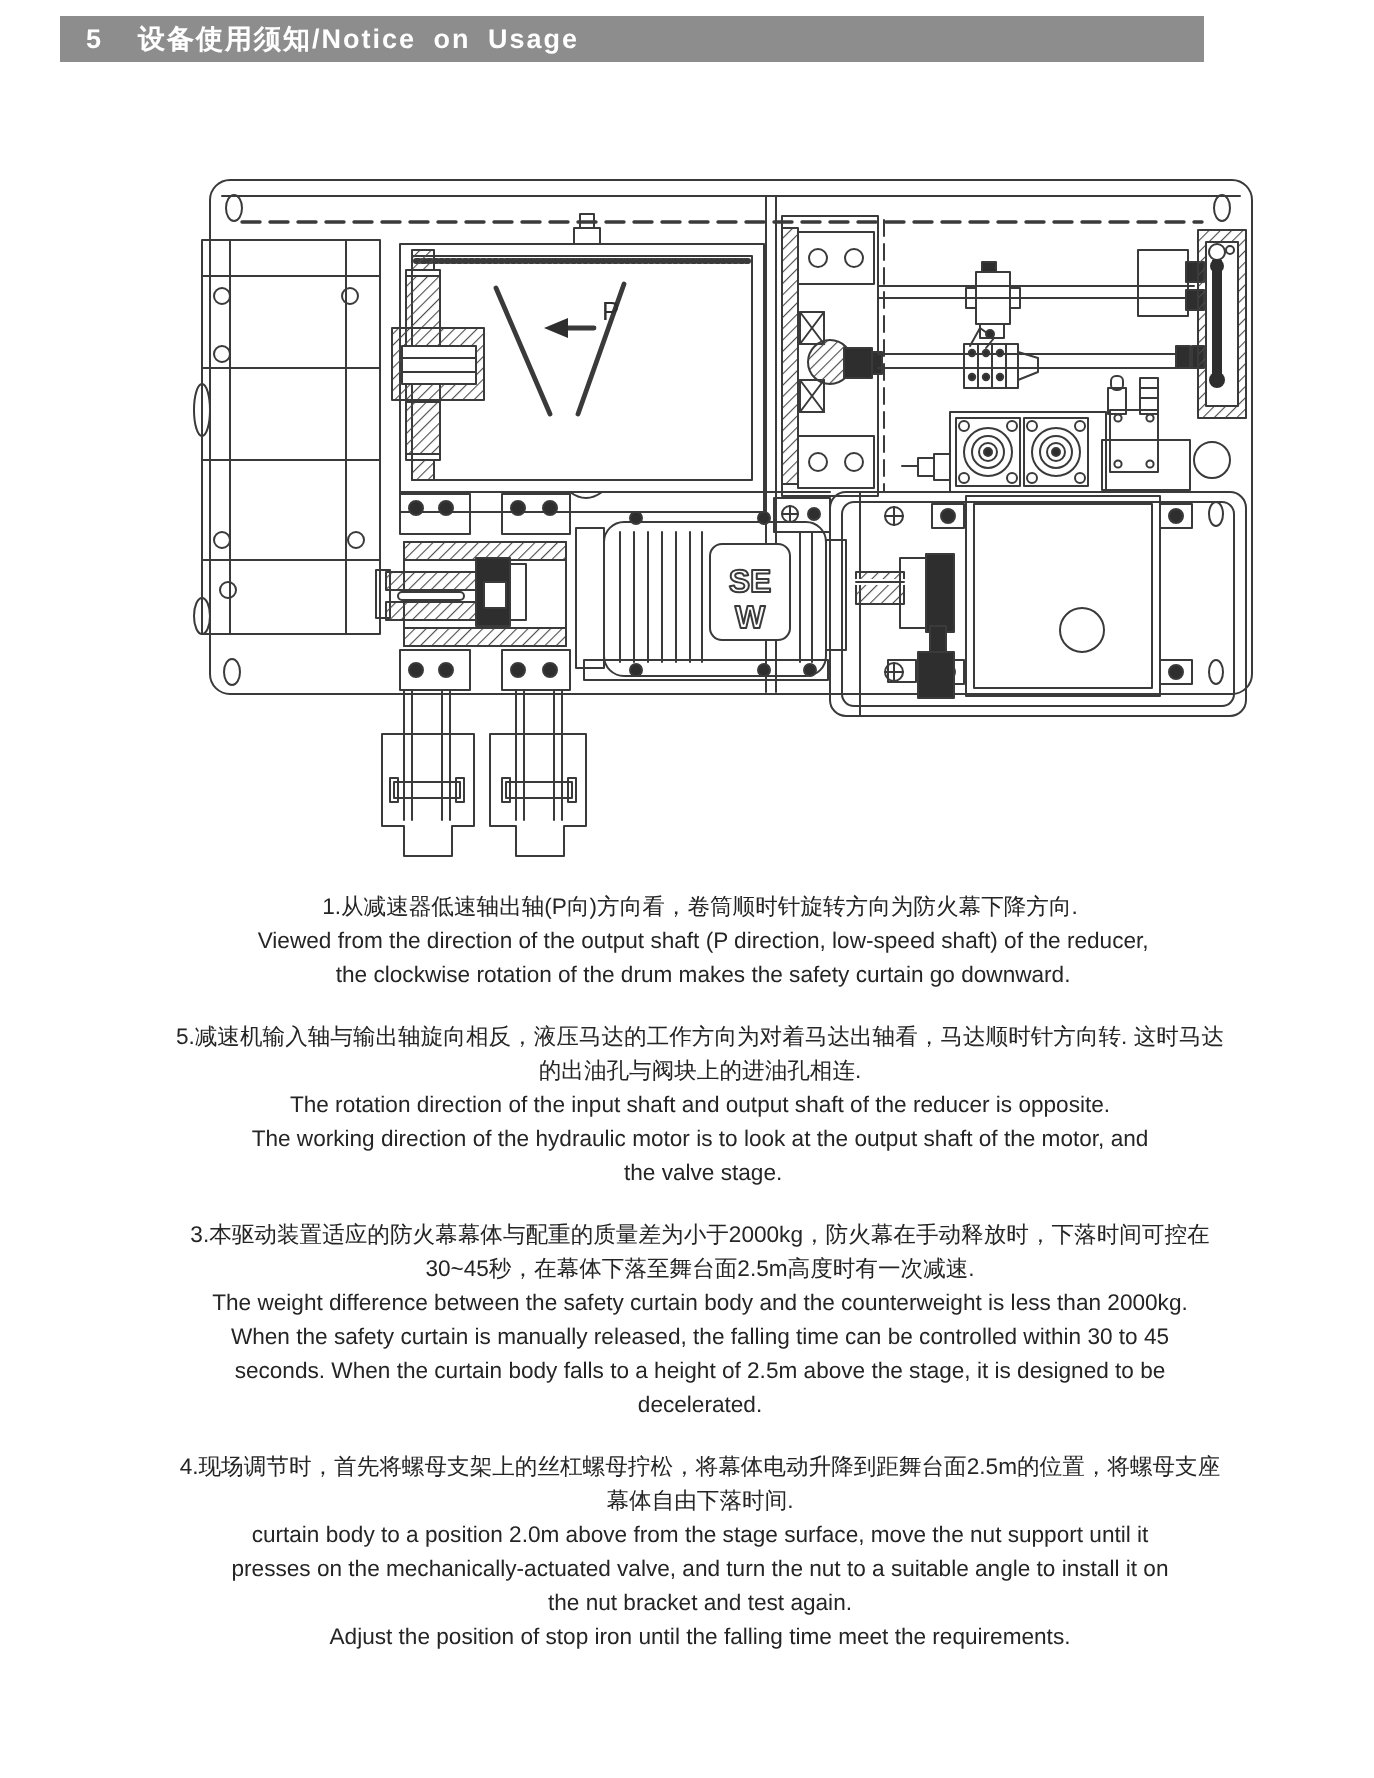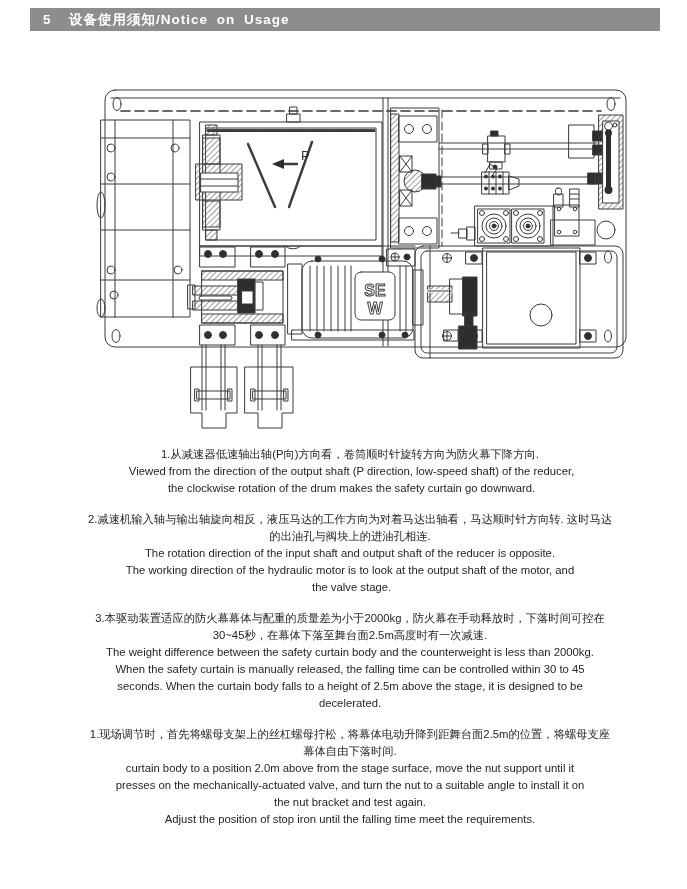--- a/index.html
+++ b/index.html
@@ -1,21 +1,21 @@
 <!DOCTYPE html>
 <html><head>
 <meta charset="utf-8">
 <style>
   html,body{margin:0;padding:0;}
   body{
     width:687px;height:889px;position:relative;background:#ffffff;
     font-family:"Liberation Sans",sans-serif;overflow:hidden;
   }
   .section-bar{
-    position:absolute;left:30px;top:8px;width:630px;height:23px;
+    position:absolute;left:30px;top:8px;width:572px;height:23px;
     background:#8d8d8d;display:flex;align-items:center;
   }
   .section-title{
     color:#ffffff;font-weight:bold;font-size:13.5px;padding-left:13px;
     letter-spacing:1px;word-spacing:4px;white-space:pre;
   }
   .diagram{
     position:absolute;left:85px;top:80px;width:560px;height:360px;margin:0;
   }
   .notes{
@@ -318,35 +318,35 @@
 </svg>
 </figure>
 
 <div class="notes">
     <div class="para">
       <div class="line">1.从减速器低速轴出轴(P向)方向看，卷筒顺时针旋转方向为防火幕下降方向.</div>
       <div class="line"> Viewed from the direction of the output shaft (P direction, low-speed shaft) of the reducer,</div>
       <div class="line"> the clockwise rotation of the drum makes the safety curtain go downward.</div>
     </div>
     <div class="para">
-      <div class="line">2.减速机输入轴与输出轴旋向相反，液压马达的工作方向为对着马达出轴看，马达顺时针方向转. 这时马达</div>
+      <div class="line">5.减速机输入轴与输出轴旋向相反，液压马达的工作方向为对着马达出轴看，马达顺时针方向转. 这时马达</div>
       <div class="line">的出油孔与阀块上的进油孔相连.</div>
       <div class="line">The rotation direction of the input shaft and output shaft of the reducer is opposite.</div>
       <div class="line">The working direction of the hydraulic motor is to look at the output shaft of the motor, and</div>
       <div class="line"> the valve stage.</div>
     </div>
     <div class="para">
       <div class="line">3.本驱动装置适应的防火幕幕体与配重的质量差为小于2000kg，防火幕在手动释放时，下落时间可控在</div>
       <div class="line">30~45秒，在幕体下落至舞台面2.5m高度时有一次减速.</div>
       <div class="line">The weight difference between the safety curtain body and the counterweight is less than 2000kg.</div>
       <div class="line">When the safety curtain is manually released, the falling time can be controlled within 30 to 45</div>
       <div class="line">seconds. When the curtain body falls to a height of 2.5m above the stage, it is designed to be</div>
       <div class="line">decelerated.</div>
     </div>
     <div class="para">
-      <div class="line">1.现场调节时，首先将螺母支架上的丝杠螺母拧松，将幕体电动升降到距舞台面2.5m的位置，将螺母支座</div>
+      <div class="line">4.现场调节时，首先将螺母支架上的丝杠螺母拧松，将幕体电动升降到距舞台面2.5m的位置，将螺母支座</div>
       <div class="line">幕体自由下落时间.</div>
       <div class="line">curtain body to a position 2.0m above from the stage surface, move the nut support until it</div>
       <div class="line">presses on the mechanically-actuated valve, and turn the nut to a suitable angle to install it on</div>
       <div class="line">the nut bracket and test again.</div>
       <div class="line">Adjust the position of stop iron until the falling time meet the requirements.</div>
     </div>
   </div>
 
 </body></html>

